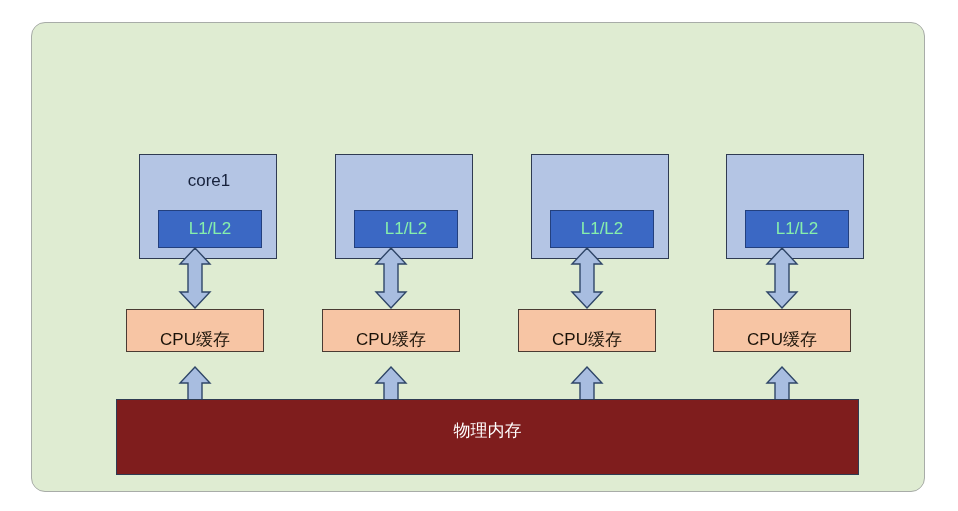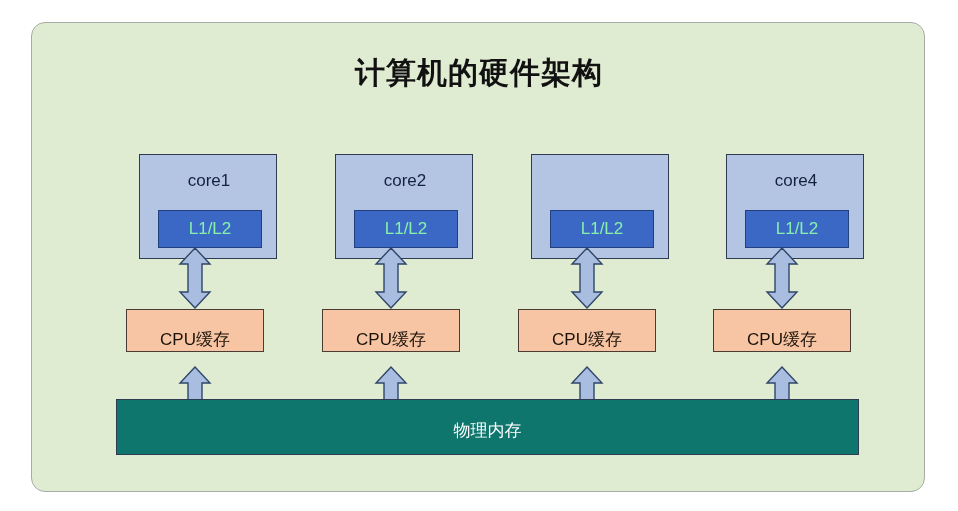--- a/index.html
+++ b/index.html
@@ -133,22 +133,22 @@
   }
   .arrow.upper { top: 93px; }
   .arrow.lower { top: 212px; }
 
   
   #memory-bar {
     position: absolute;
     left: 84px;
     top: 376px;
     width: 743px;
-    height: 56px;
-    background: #0f766e;
+    height: 76px;
+    background: #7f1d1d;
     border: 1px solid #2f3b52;
     box-sizing: border-box;
   }
   #memory-label {
     position: absolute;
     left: 0;
     top: 19px;
     width: 741px;
     text-align: center;
     font-size: 17px;
@@ -156,21 +156,20 @@
     white-space: nowrap;
   }
 </style>
 </head>
 <body>
 
 <div id="canvas">
 
   <div id="diagram-panel">
 
-    <div id="diagram-title">计算机的硬件架构</div>
 
     <div class="core-column c0">
 
       <div class="core-box">
         <div class="core-label">core1</div>
         <div class="l1l2-box">
           <div class="l1l2-label">L1/L2</div>
         </div>
       </div>
 
@@ -187,21 +186,20 @@
       <div class="arrow lower">
         <svg width="36" height="56" viewBox="0 0 36 56" xmlns="http://www.w3.org/2000/svg">
           <polygon points="18,1 33,17 25,17 25,39 33,39 18,55 3,39 11,39 11,17 3,17" fill="#a8bde0" stroke="#2f4668" stroke-width="1.4"></polygon>
         </svg>
       </div>
     </div>
 
     <div class="core-column c1">
 
       <div class="core-box">
-        <div class="core-label">core2</div>
         <div class="l1l2-box">
           <div class="l1l2-label">L1/L2</div>
         </div>
       </div>
 
       <div class="arrow upper">
         <svg width="36" height="62" viewBox="0 0 36 62" xmlns="http://www.w3.org/2000/svg">
           <polygon points="18,1 33,17 25,17 25,45 33,45 18,61 3,45 11,45 11,17 3,17" fill="#a8bde0" stroke="#2f4668" stroke-width="1.4"></polygon>
         </svg>
       </div>
@@ -238,21 +236,20 @@
       <div class="arrow lower">
         <svg width="36" height="56" viewBox="0 0 36 56" xmlns="http://www.w3.org/2000/svg">
           <polygon points="18,1 33,17 25,17 25,39 33,39 18,55 3,39 11,39 11,17 3,17" fill="#a8bde0" stroke="#2f4668" stroke-width="1.4"></polygon>
         </svg>
       </div>
     </div>
 
     <div class="core-column c3">
 
       <div class="core-box">
-        <div class="core-label">core4</div>
         <div class="l1l2-box">
           <div class="l1l2-label">L1/L2</div>
         </div>
       </div>
 
       <div class="arrow upper">
         <svg width="36" height="62" viewBox="0 0 36 62" xmlns="http://www.w3.org/2000/svg">
           <polygon points="18,1 33,17 25,17 25,45 33,45 18,61 3,45 11,45 11,17 3,17" fill="#a8bde0" stroke="#2f4668" stroke-width="1.4"></polygon>
         </svg>
       </div>

